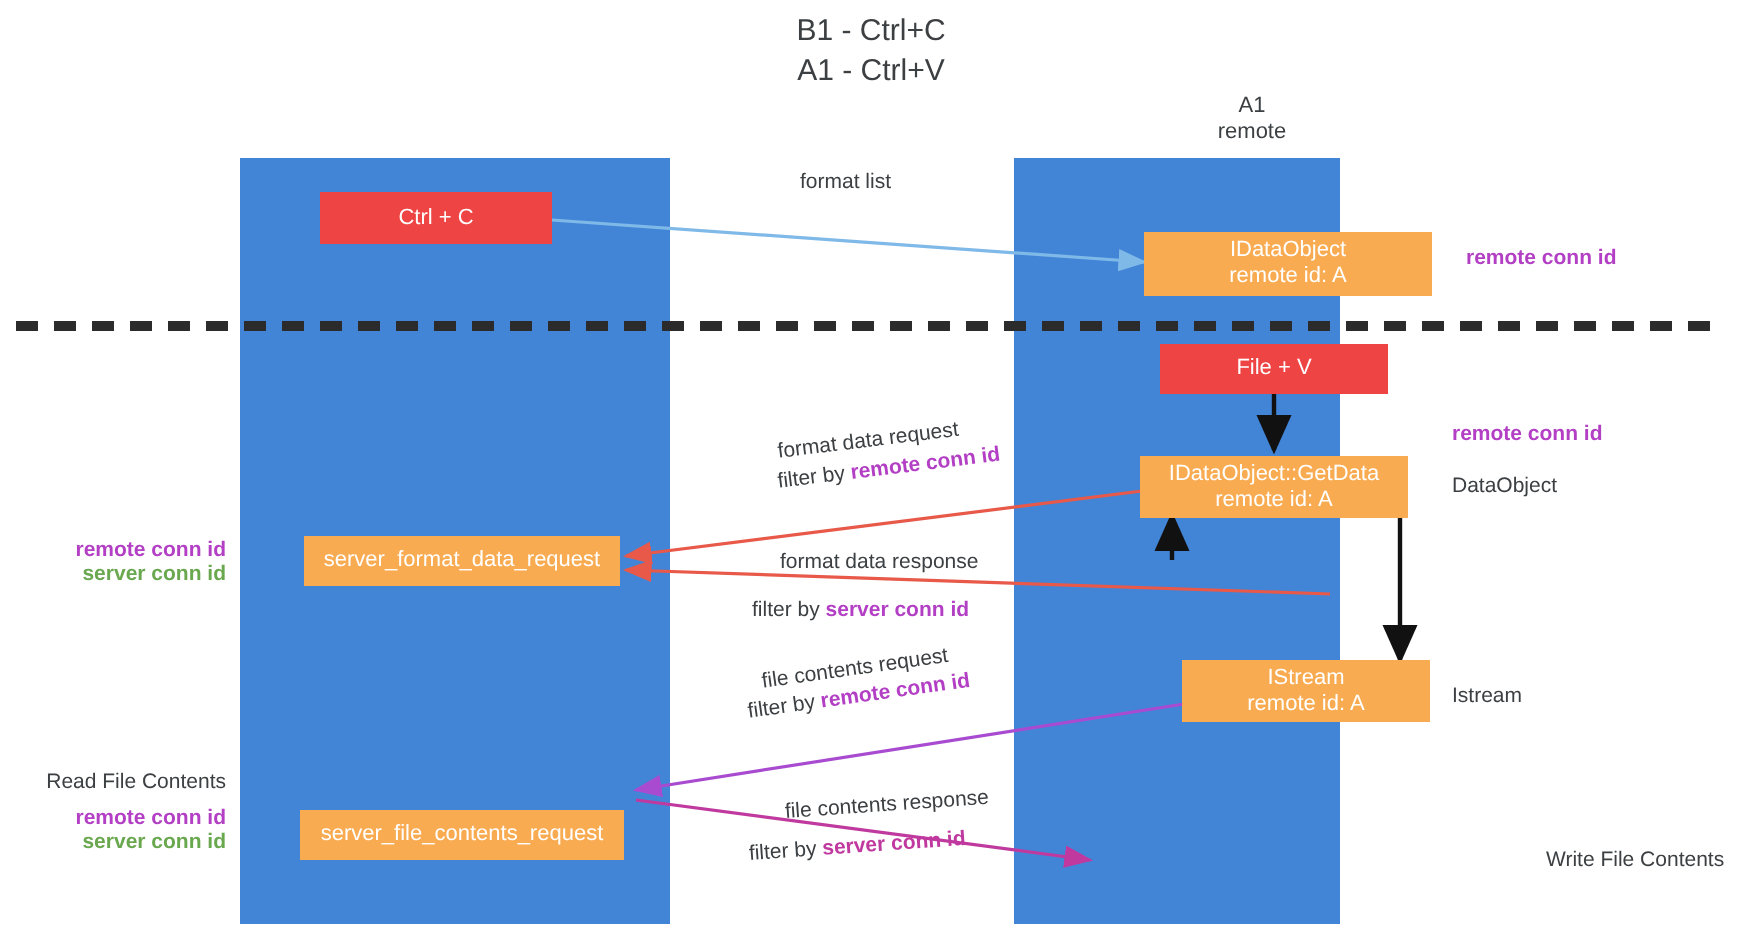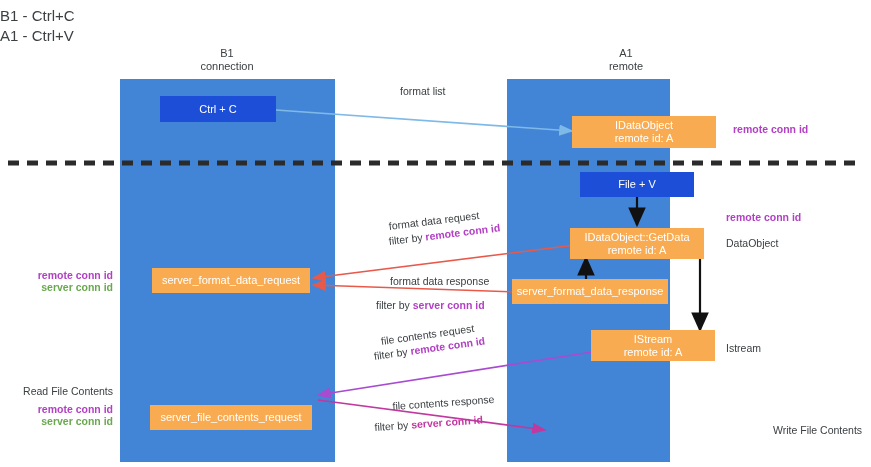--- a/index.html
+++ b/index.html
@@ -30,21 +30,21 @@
     background: #4285d7;
   }
   #lane-b1 { left: 120px; top: 79px; width: 215px; height: 383px; }
   #lane-a1 { left: 507px; top: 79px; width: 163px; height: 383px; }
 
   .title {
     position: absolute;
     left: 0;
     top: 6px;
     width: 871px;
-    text-align: left;
+    text-align: center;
     font-size: 15px;
     color: #3c4043;
     line-height: 20px;
     white-space: pre-line;
   }
   .col-head {
     position: absolute;
     text-align: center;
     font-size: 11px;
     color: #3c4043;
@@ -61,21 +61,21 @@
     flex-direction: column;
     align-items: center;
     justify-content: center;
     text-align: center;
     color: #ffffff;
     font-size: 11px;
     line-height: 13px;
     white-space: pre-line;
     padding: 2px 4px;
   }
-  .node.green { background: #1d4ed8; }
+  .node.green { background: #ef4444; }
   .node.orange { background: #f9ab51; }
 
   .side-label {
     position: absolute;
     font-size: 10.5px;
     line-height: 13px;
     color: #3c4043;
     white-space: pre-line;
   }
   .side-label.right { text-align: left; }
@@ -97,22 +97,20 @@
 <body>
 
 <div id="canvas">
 
   <div class="lane" id="lane-b1"></div>
   <div class="lane" id="lane-a1"></div>
 
   <div class="title">B1 - Ctrl+C
 A1 - Ctrl+V</div>
 
-  <div class="col-head" id="head-b1">B1
-connection</div>
   <div class="col-head" id="head-a1">A1
 remote</div>
 
   <svg class="layer">
     <defs>
       <marker id="ar-blue" markerWidth="9" markerHeight="7" refX="8" refY="3.5" orient="auto">
         <polygon points="0,0 9,3.5 0,7" fill="#7fb9e8"></polygon>
       </marker>
       <marker id="ar-red" markerWidth="9" markerHeight="7" refX="8" refY="3.5" orient="auto">
         <polygon points="0,0 9,3.5 0,7" fill="#e8594a"></polygon>
@@ -154,21 +152,20 @@
 remote id: A</span>
   </div>
 
   <div class="node green" id="n-ctrlv" style="left:580px; top:172px; width:114px; height:25px;">File + V</div>
 
   <div class="node orange" id="n-getdata" style="left:570px; top:228px; width:134px; height:31px;">IDataObject::GetData
 remote id: A</div>
 
   <div class="node orange" id="n-sfdreq" style="left:152px; top:268px; width:158px; height:25px;">server_format_data_request</div>
 
-  <div class="node orange" id="n-sfdres" style="left:512px; top:279px; width:156px; height:25px;">server_format_data_response</div>
 
   <div class="node orange" id="n-istream" style="left:591px; top:330px; width:124px; height:31px;">IStream
 remote id: A</div>
 
   <div class="node orange" id="n-sfcreq" style="left:150px; top:405px; width:162px; height:25px;">server_file_contents_request</div>
 
 
   <div class="edge-label" style="left:400px; top:84px;">format list</div>
 
   <div class="edge-label" style="left:388px; top:219px; transform: rotate(-7deg);">

